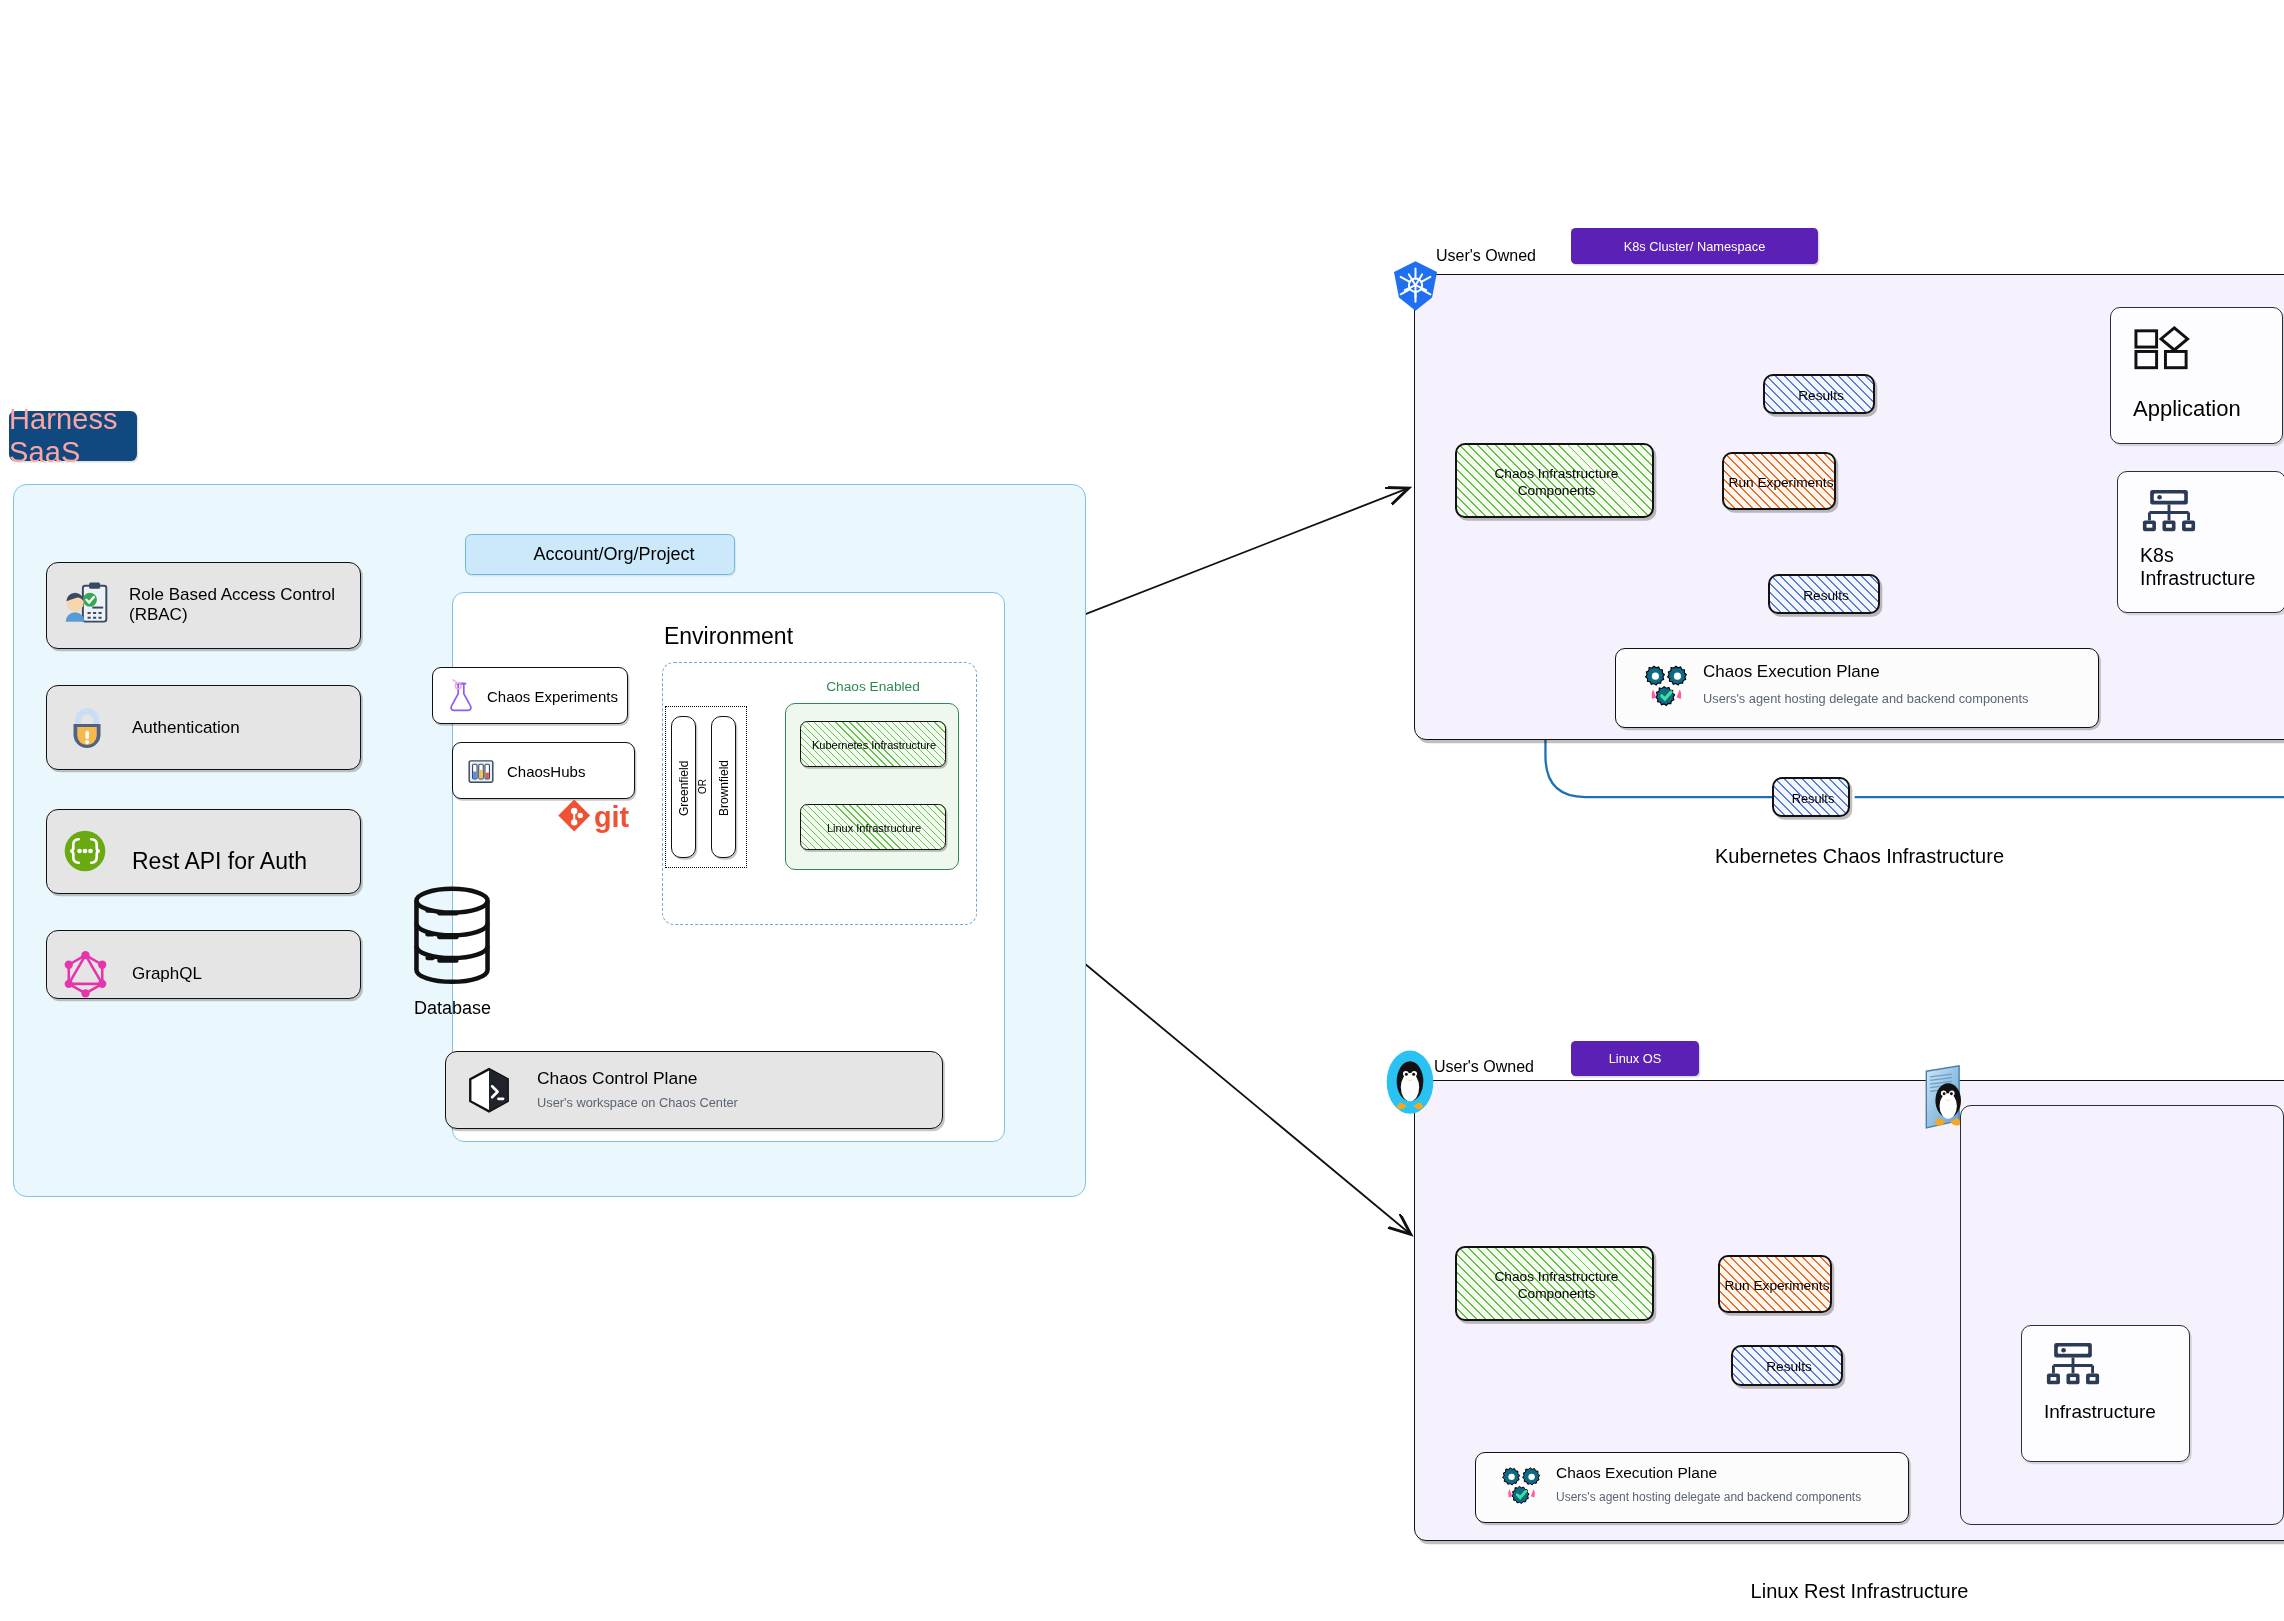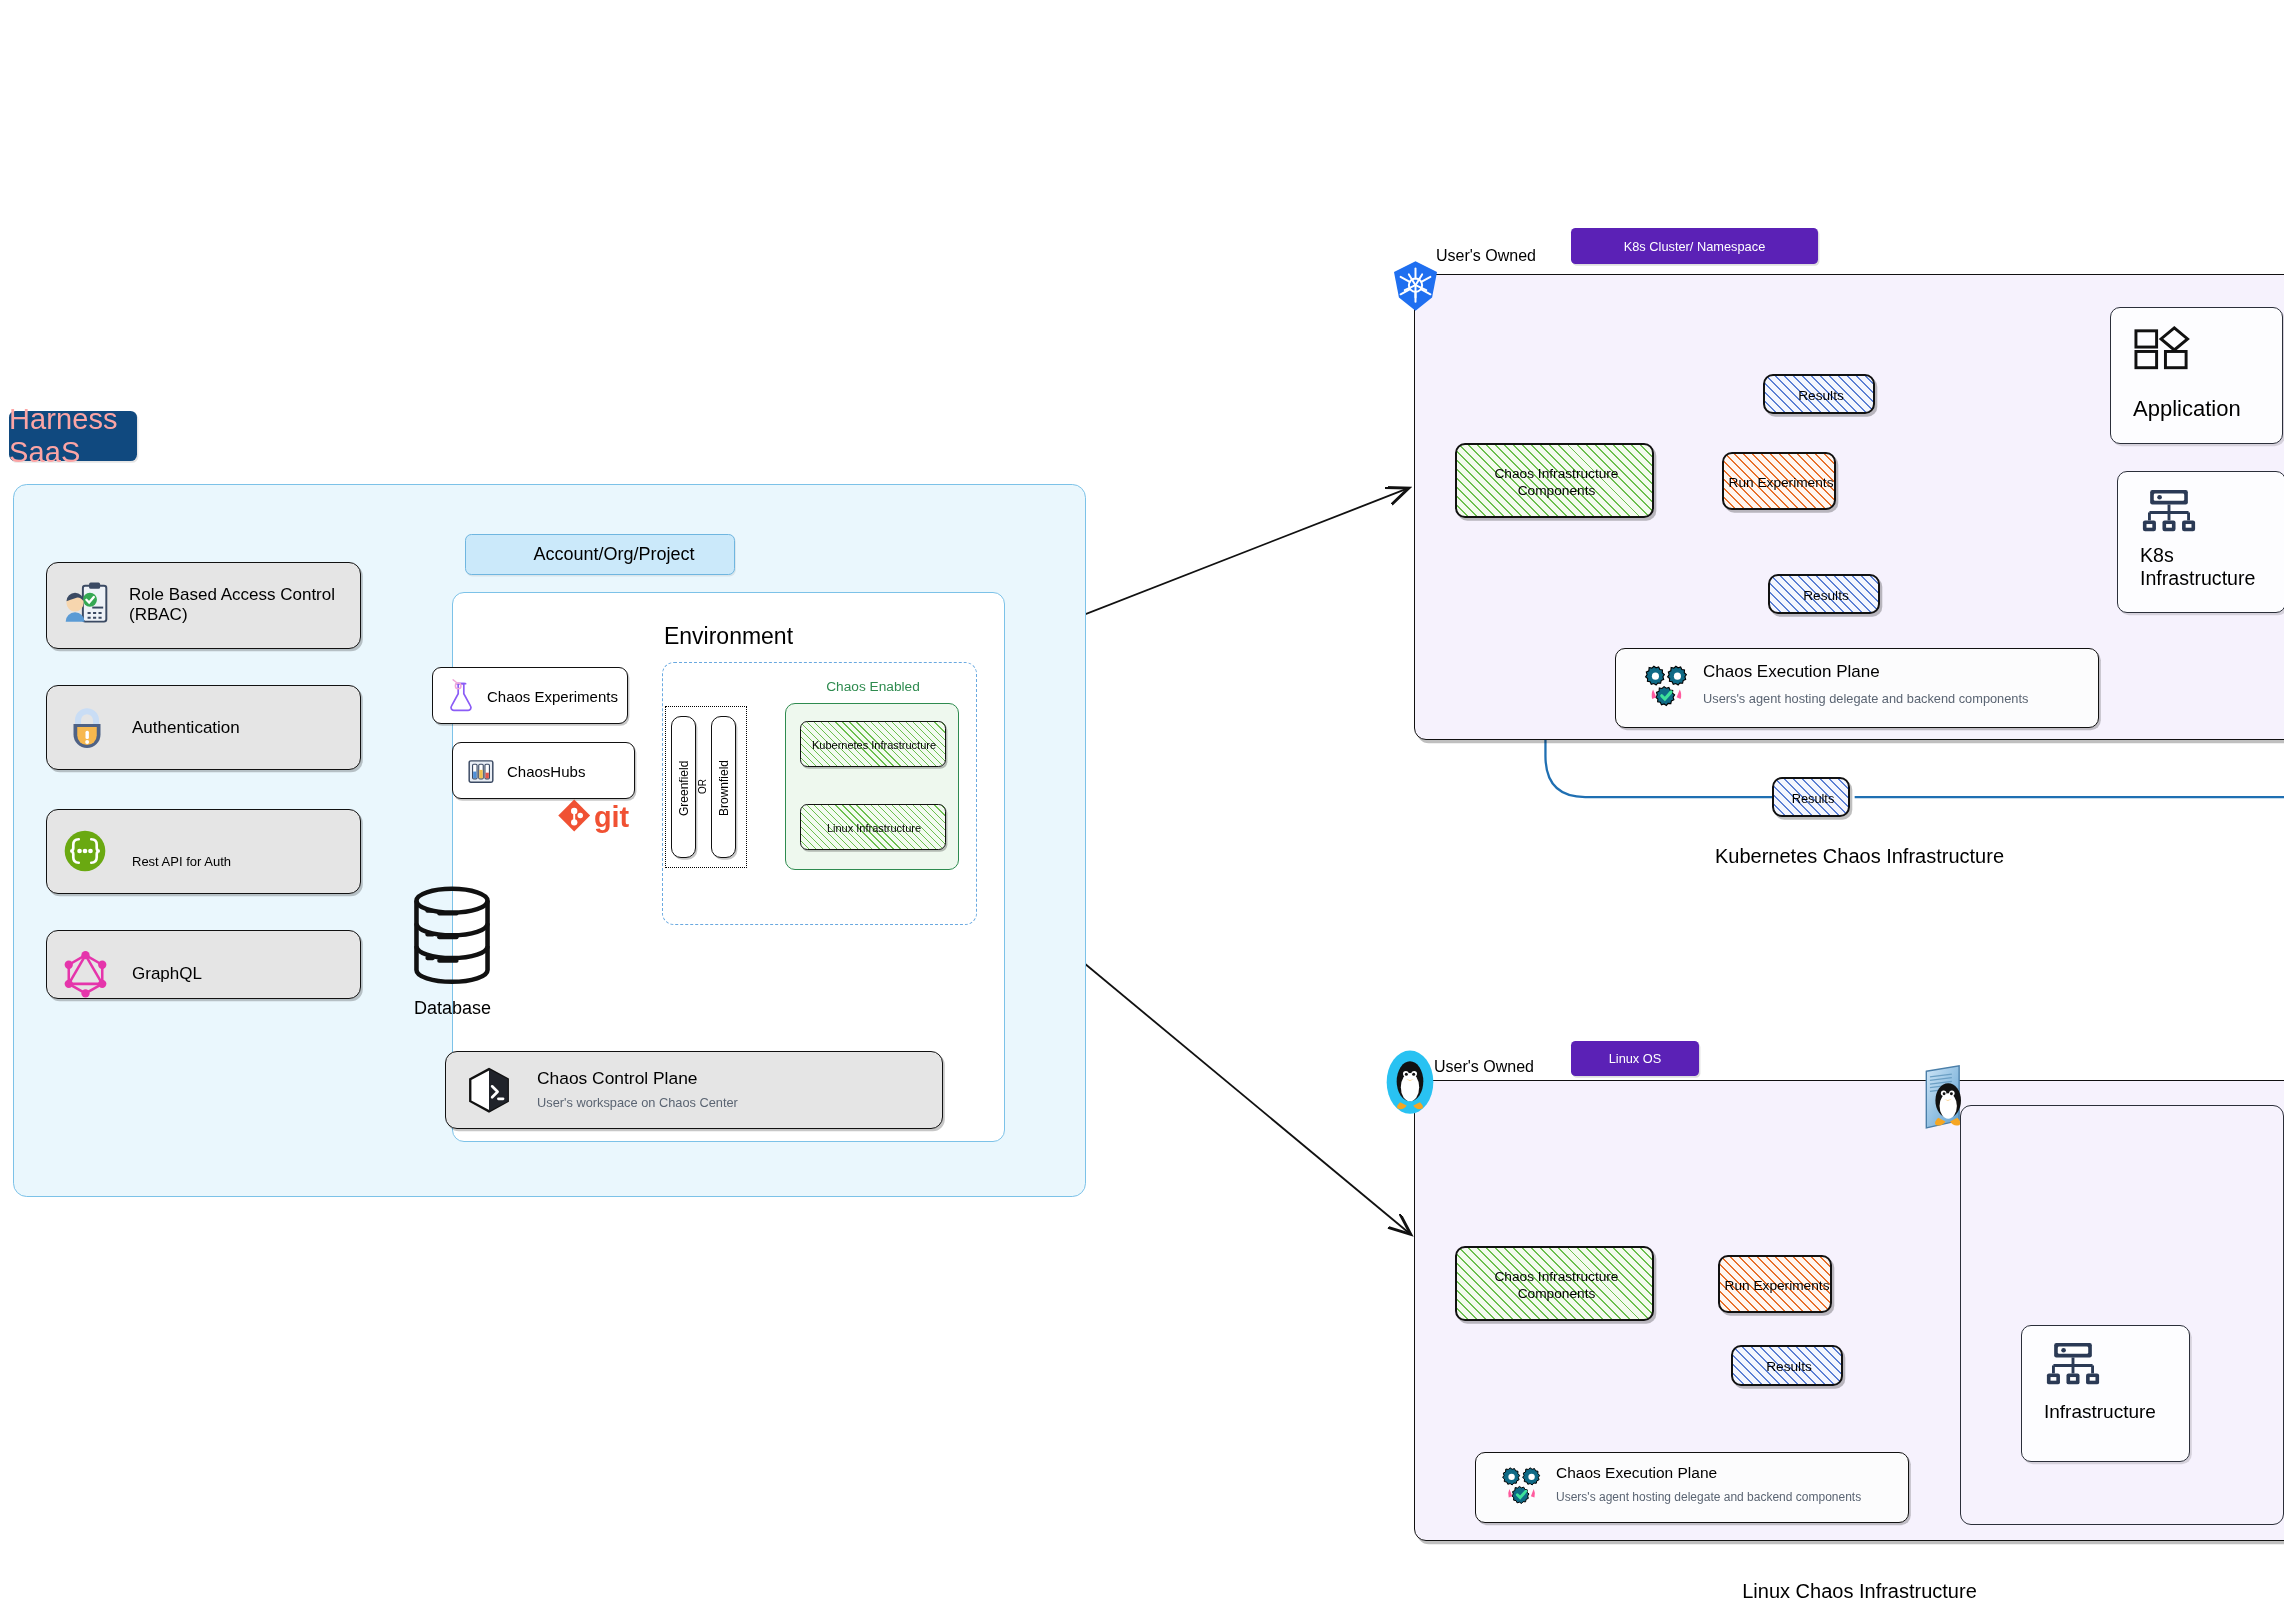--- a/index.html
+++ b/index.html
@@ -186,21 +186,21 @@
     <div class="abs" style="left:12.8px;top:16.4px;width:50px;height:50px;">
       <svg viewBox="0 0 64 64" width="50" height="50">
         <circle cx="32" cy="32" r="26" fill="#6aa911"></circle>
         <path d="M24,17 q-7,0 -7,7 v4 q0,4 -4,4 q4,0 4,4 v4 q0,7 7,7" fill="none" stroke="#fff" stroke-width="3.4" stroke-linecap="round"></path>
         <path d="M40,17 q7,0 7,7 v4 q0,4 4,4 q-4,0 -4,4 v4 q0,7 -7,7" fill="none" stroke="#fff" stroke-width="3.4" stroke-linecap="round"></path>
         <circle cx="25" cy="32" r="3" fill="#fff"></circle>
           <circle cx="32" cy="32" r="3" fill="#fff"></circle>
           <circle cx="39" cy="32" r="3" fill="#fff"></circle>
       </svg>
     </div>
-    <div class="t lft" style="left:85px;top:0;height:103px;font-size:13px;">Rest API for Auth</div>
+    <div class="t lft" style="left:85px;top:0;height:103px;font-size:23px;">Rest API for Auth</div>
   </div>
 
   <div class="abs card" style="left:46px;top:930px;width:315px;height:69px;">
     <div class="abs" style="left:12.8px;top:17.4px;width:51px;height:51px;">
       <svg viewBox="0 0 64 64" width="51" height="51">
         <g stroke="#e535ab" stroke-width="3.2" fill="none">
           <path d="M32,8 L54,20 L54,44 L32,56 L10,44 L10,20 Z" opacity="0"></path>
           <line x1="32" y1="9" x2="11" y2="45"></line>
           <line x1="32" y1="9" x2="53" y2="45"></line>
           <line x1="11" y1="45" x2="53" y2="45"></line>
@@ -534,16 +534,16 @@
           <circle cx="54" cy="15" r="4.5" fill="#fff"></circle>
         <path d="M34,40 l4,4 l8,-9" fill="none" stroke="#3ee09a" stroke-width="4" stroke-linecap="round"></path>
         <path d="M23,32 q-3,6 -1,12 l5,-2 z" fill="#ff5a9e"></path>
         <path d="M57,32 q3,6 1,12 l-5,-2 z" fill="#ff5a9e"></path>
       </svg>
     </div>
     <div class="t" style="left:80px;top:11px;width:347px;font-size:15.5px;">Chaos Execution Plane</div>
     <div class="t" style="left:80px;top:37px;width:361px;font-size:12px;color:#5a6472;">Users's agent hosting delegate and backend components</div>
   </div>
 
-  <div class="t ctr" style="left:1471px;top:1578px;width:777px;height:27px;font-size:20px;">Linux Chaos Infrastructure</div>
+  <div class="t ctr" style="left:1471px;top:1578px;width:777px;height:27px;font-size:20px;">Linux Rest Infrastructure</div>
 
 </div>
 
 
 </body></html>

